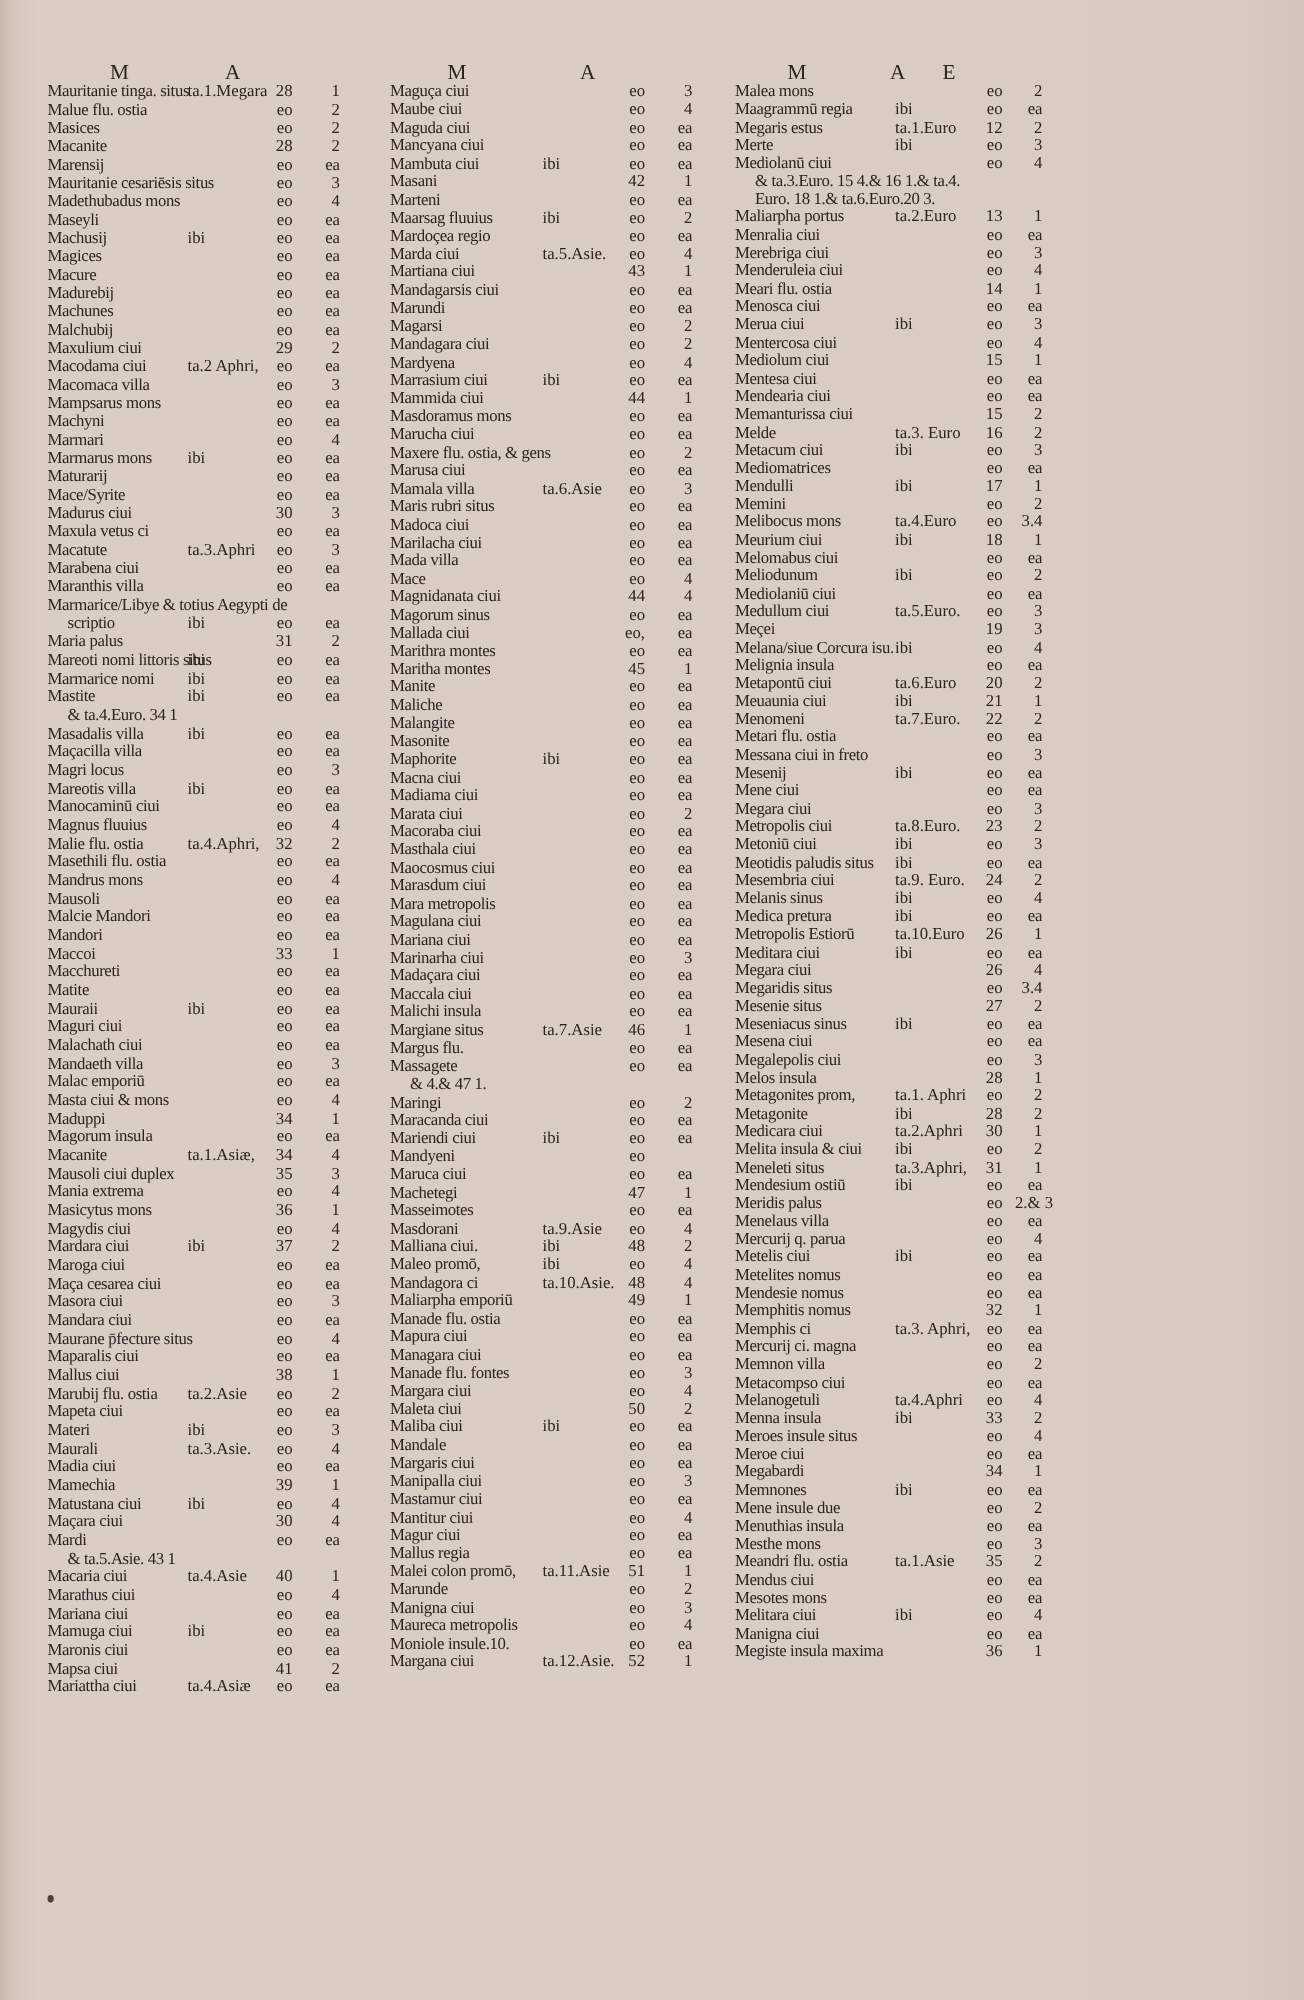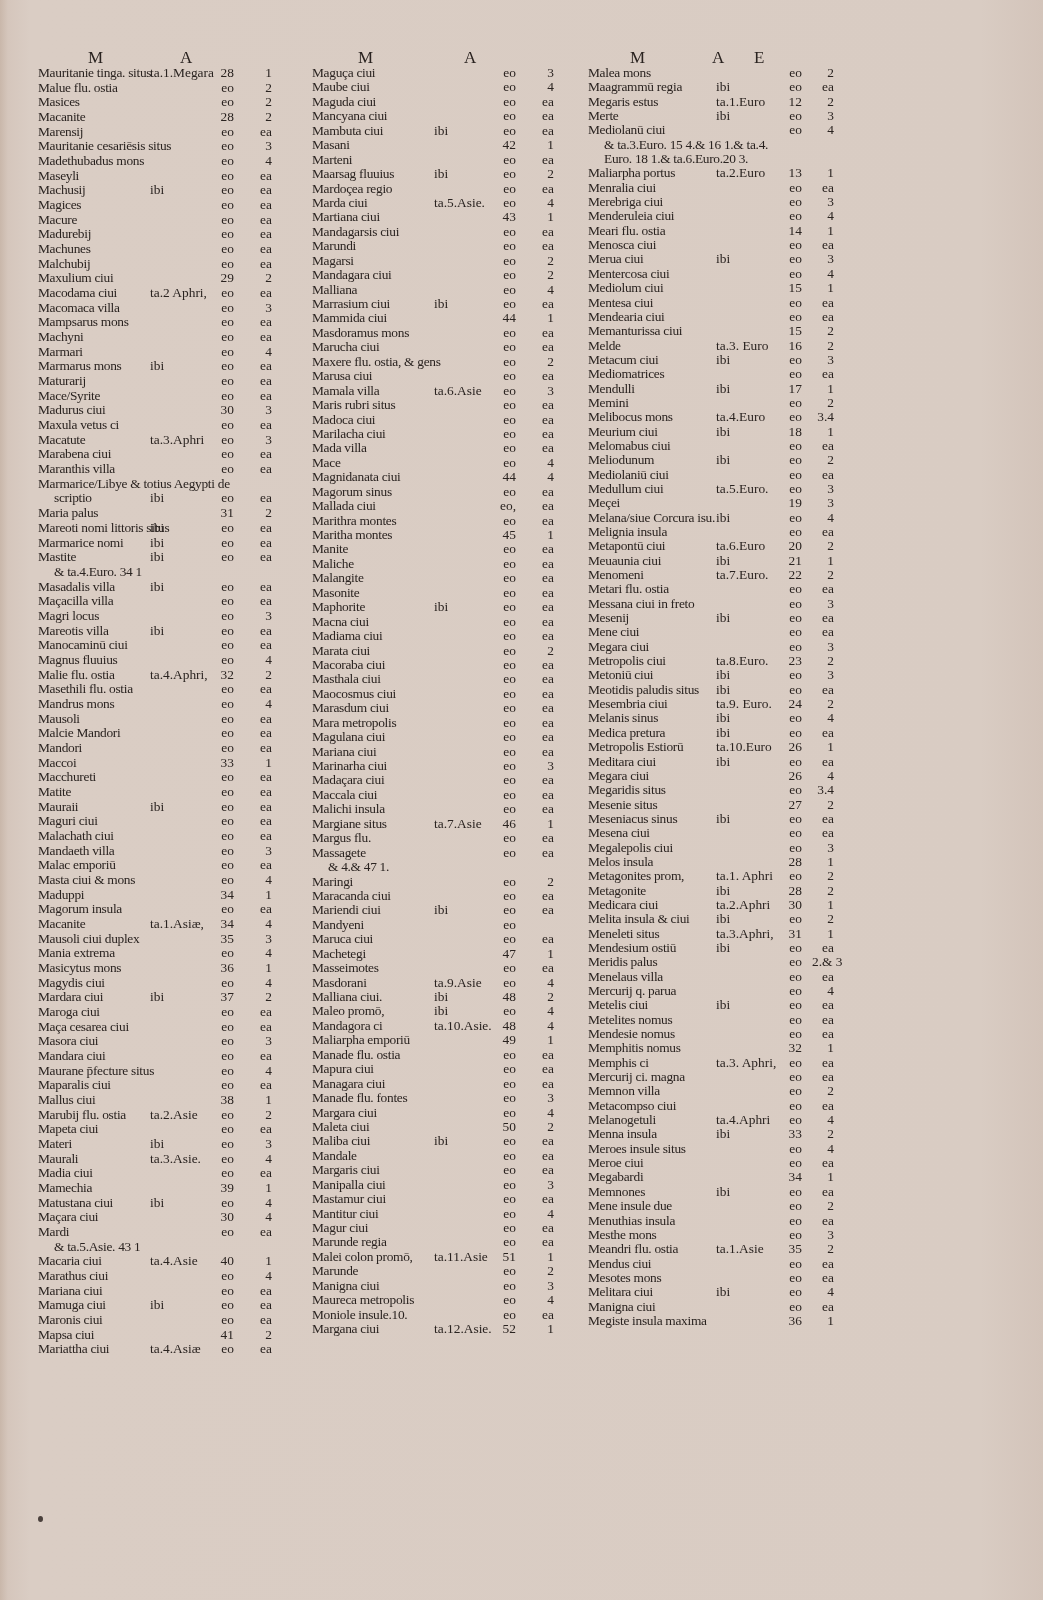--- a/index.html
+++ b/index.html
@@ -657,21 +657,21 @@
         <span class="p">eo</span>
         <span class="s">2</span>
       </div>
       <div class="row" style="height: 14.45px; line-height: 14.45px;">
         <span class="n">Mandagara ciui</span>
         <span class="m"></span>
         <span class="p">eo</span>
         <span class="s">2</span>
       </div>
       <div class="row" style="height: 14.45px; line-height: 14.45px;">
-        <span class="n">Malliana</span>
+        <span class="n">Mardyena</span>
         <span class="m"></span>
         <span class="p">eo</span>
         <span class="s">4</span>
       </div>
       <div class="row" style="height: 14.45px; line-height: 14.45px;">
         <span class="n">Marrasium ciui</span>
         <span class="m">ibi</span>
         <span class="p">eo</span>
         <span class="s">ea</span>
       </div>
@@ -1053,21 +1053,21 @@
         <span class="p">eo</span>
         <span class="s">4</span>
       </div>
       <div class="row" style="height: 14.45px; line-height: 14.45px;">
         <span class="n">Magur ciui</span>
         <span class="m"></span>
         <span class="p">eo</span>
         <span class="s">ea</span>
       </div>
       <div class="row" style="height: 14.45px; line-height: 14.45px;">
-        <span class="n">Marunde regia</span>
+        <span class="n">Mallus regia</span>
         <span class="m"></span>
         <span class="p">eo</span>
         <span class="s">ea</span>
       </div>
       <div class="row" style="height: 14.45px; line-height: 14.45px;">
         <span class="n">Malei colon promō,</span>
         <span class="m">ta.11.Asie</span>
         <span class="p">51</span>
         <span class="s">1</span>
       </div>

